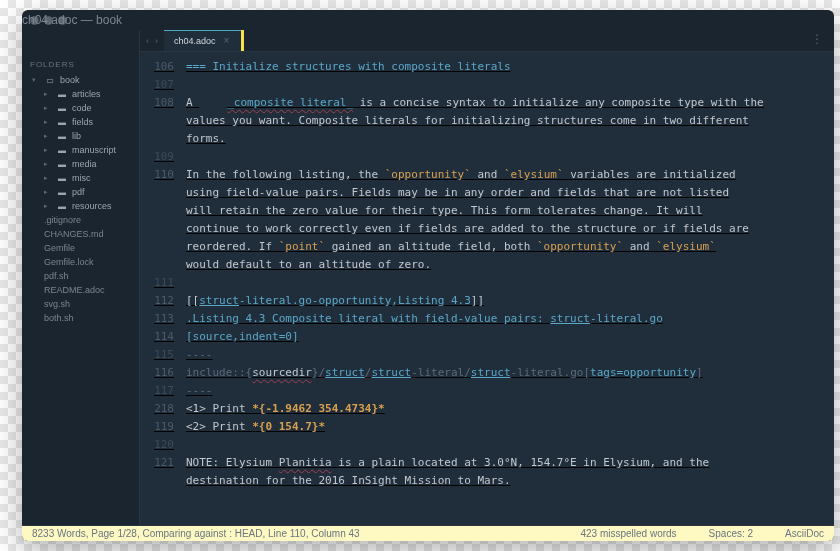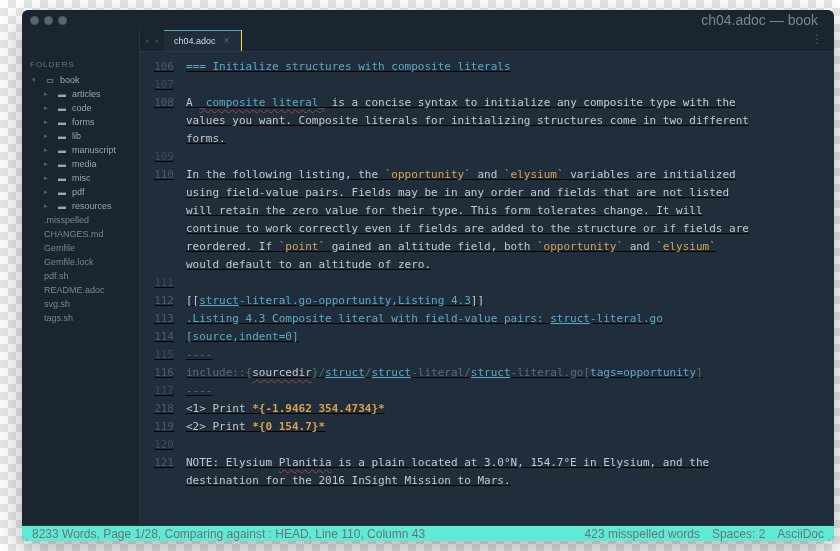--- a/index.html
+++ b/index.html
@@ -3,53 +3,53 @@
 <meta charset="utf-8">
 <style>
 * { margin: 0; padding: 0; box-sizing: border-box; }
 body { width: 840px; height: 551px; background: #f0f0f0; font-family: -apple-system, "Helvetica Neue", Arial, sans-serif; overflow: hidden; position: relative; }
 .checker { position: absolute; inset: 0; background-image: repeating-conic-gradient(#e8e8e8 0 25%, #fff 0 50%); background-size: 16px 16px; }
 .window { position: absolute; top: 10px; left: 22px; right: 6px; bottom: 10px; background: #1a2530; border-radius: 6px; box-shadow: 0 10px 30px rgba(0,0,0,.3); display: flex; flex-direction: column; overflow: hidden; }
 .titlebar { height: 20px; display: flex; align-items: center; position: relative; padding: 0 8px; }
 .traffic { display: flex; gap: 5px; }
 .dot { width: 9px; height: 9px; border-radius: 50%; border: 1px solid rgba(0,0,0,.15); }
 .dot.r { background: #5a6570; } .dot.y { background: #5a6570; } .dot.g { background: #5a6570; }
-.wintitle { position: absolute; left: 0; right: 16px; text-align: right; font-size: 14px; color: #7a8590; }
+.wintitle { position: absolute; left: 0; right: 16px; text-align: left; font-size: 12px; color: #7a8590; }
 .body { flex: 1; display: flex; min-height: 0; }
 .sidebar { width: 118px; background: #1a2530; border-right: 1px solid #2a3540; display: flex; flex-direction: column; font-size: 9px; color: #8a95a0; overflow: hidden; }
 .side-hdr { padding: 6px 8px 4px; font-size: 8px; letter-spacing: 1px; color: #6a7580; margin-top: 24px; }
 .tree { flex: 1; overflow-y: auto; }
 .tree-item { padding: 2px 8px 2px 10px; display: flex; align-items: center; gap: 5px; cursor: pointer; color: #9aa5b0; white-space: nowrap; }
 .tree-item .icon { width: 10px; display: inline-flex; justify-content: center; font-size: 8px; }
 .tree-item.child { padding-left: 22px; }
 .tree-item.grandchild { padding-left: 22px; color: #7a8590; }
 .tree-item .caret { width: 8px; font-size: 7px; color: #5a6570; }
 .main { flex: 1; display: flex; flex-direction: column; min-width: 0; background: #202d3a; }
 .tabbar { height: 22px; background: #1a2530; border-bottom: 1px solid #2a3540; display: flex; align-items: stretch; font-size: 9px; color: #8a95a0; }
 .nav-arrows { display: flex; align-items: center; padding: 0 6px; gap: 6px; color: #5a6570; }
-.tab { display: flex; align-items: center; padding: 0 12px 0 10px; gap: 8px; border-right: 1px solid #fde047; background: #202d3a; color: #d0d8e0; position: relative; }
+.tab { display: flex; align-items: center; padding: 0 12px 0 10px; gap: 8px; border-right: 3px solid #fde047; background: #202d3a; color: #d0d8e0; position: relative; }
 .tab .close { font-size: 10px; color: #5a6570; }
 .tab::before { content:""; position:absolute; left:0; right:0; top:0; height:1px; background:#4aa8c0; }
 .more { margin-left: auto; padding: 3px 10px 0 0; color: #5a6570; font-size: 12px; letter-spacing: 1px; line-height: 1; }
 .editor { flex: 1; display: flex; font-family: "SF Mono", Menlo, Consolas, monospace; font-size: 11px; line-height: 18px; overflow: hidden; text-decoration: underline; }
 .gutter { width: 42px; text-align: right; padding: 6px 8px 6px 0; color: #3d4a58; user-select: none; }
 .gutter .ln { height: 18px; }
 .gutter .ln.hl { color: #4a5a6a; }
 .code { flex: 1; padding: 6px 10px 6px 4px; color: #c0c8d0; white-space: pre; overflow: hidden; }
 .code .row { height: 18px; }
 .k-head { color: #5aa8c8; }
-.k-em { color: #5aa8c8; text-decoration: underline wavy #a04050 1px; text-underline-offset: 3px; }
+.k-em { color: #5aa8c8; text-decoration: underline wavy #a04050 1px; text-underline-offset: 3px; margin-left: 28px; }
 .k-code { color: #d8a050; }
 .k-anchor { color: #5aa8c8; }
 .k-wavy { text-decoration: underline wavy #a04050 1px; text-underline-offset: 3px; }
 .k-dim { color: #5a6a7a; }
 .k-attr { color: #5aa8c8; }
 .k-bold { color: #d8a050; font-weight: bold; }
 .k-ul { text-decoration: underline; color: #5aa8c8; }
-.statusbar { height: 16px; background: #5eead4; border-top: 1px solid #2a3540; display: flex; align-items: center; font-size: 12px; color: #6a7580; padding: 0 10px; gap: 12px; }
+.statusbar { height: 16px; background: #fef9c3; border-top: 1px solid #2a3540; display: flex; align-items: center; font-size: 10px; color: #6a7580; padding: 0 10px; gap: 32px; }
 .statusbar .spacer { flex: 1; }
 </style>
 </head>
 <body>
 <div class="checker"></div>
 <div class="window">
 
 <div class="titlebar">
   <div class="traffic">
     <div class="dot r"></div>
@@ -75,21 +75,21 @@
               <span>articles</span>
             </div>
             <div class="tree-item child">
               <span class="caret">▸</span>
               <span class="icon">▬</span>
               <span>code</span>
             </div>
             <div class="tree-item child">
               <span class="caret">▸</span>
               <span class="icon">▬</span>
-              <span>forms</span>
+              <span>fields</span>
             </div>
             <div class="tree-item child">
               <span class="caret">▸</span>
               <span class="icon">▬</span>
               <span>lib</span>
             </div>
             <div class="tree-item child">
               <span class="caret">▸</span>
               <span class="icon">▬</span>
               <span>manuscript</span>
@@ -110,42 +110,42 @@
               <span>pdf</span>
             </div>
             <div class="tree-item child">
               <span class="caret">▸</span>
               <span class="icon">▬</span>
               <span>resources</span>
             </div>
           </div>
       <div id="tree-files">
             <div class="tree-item grandchild">
-              <span>.misspelled</span>
+              <span>.gitignore</span>
             </div>
             <div class="tree-item grandchild">
               <span>CHANGES.md</span>
             </div>
             <div class="tree-item grandchild">
               <span>Gemfile</span>
             </div>
             <div class="tree-item grandchild">
               <span>Gemfile.lock</span>
             </div>
             <div class="tree-item grandchild">
               <span>pdf.sh</span>
             </div>
             <div class="tree-item grandchild">
               <span>README.adoc</span>
             </div>
             <div class="tree-item grandchild">
               <span>svg.sh</span>
             </div>
             <div class="tree-item grandchild">
-              <span>tags.sh</span>
+              <span>both.sh</span>
             </div>
           </div>
     </div>
   </aside>
 
   <div class="main">
     <div class="tabbar">
       <div class="nav-arrows">
         <span>‹</span>
         <span>›</span>

